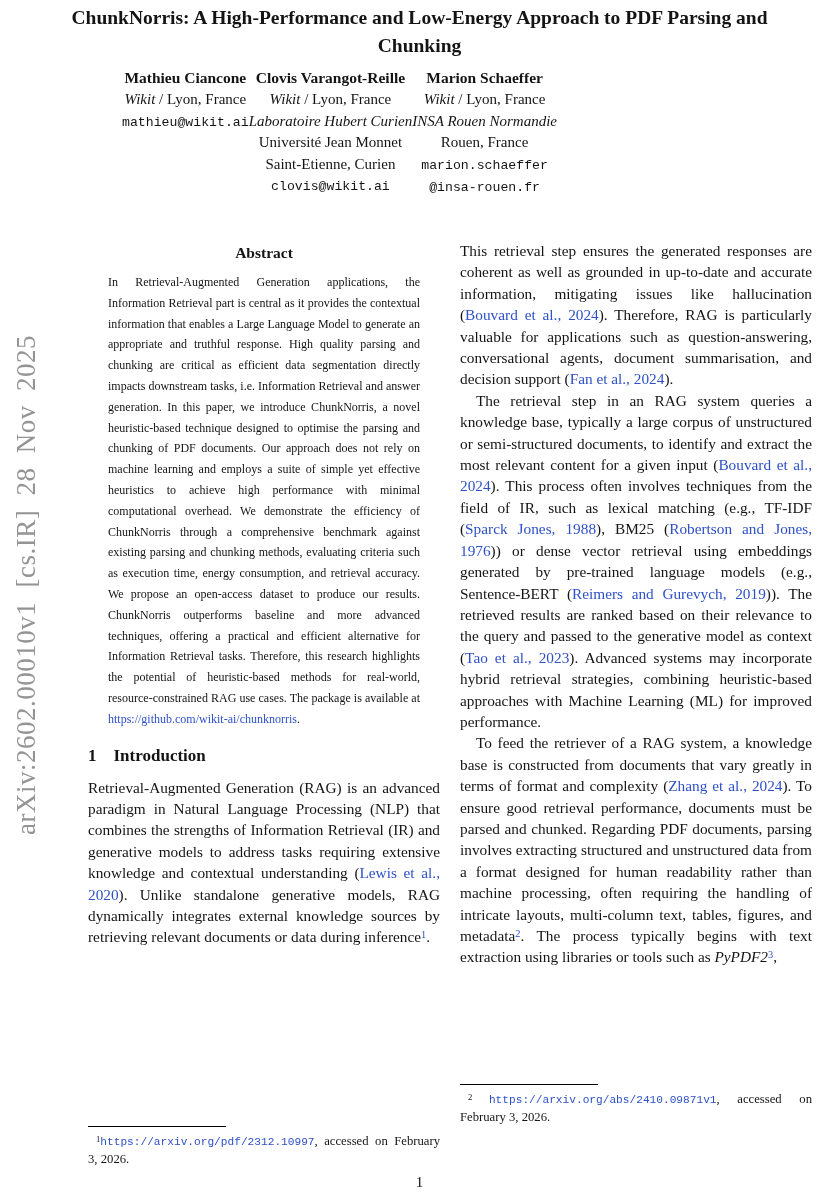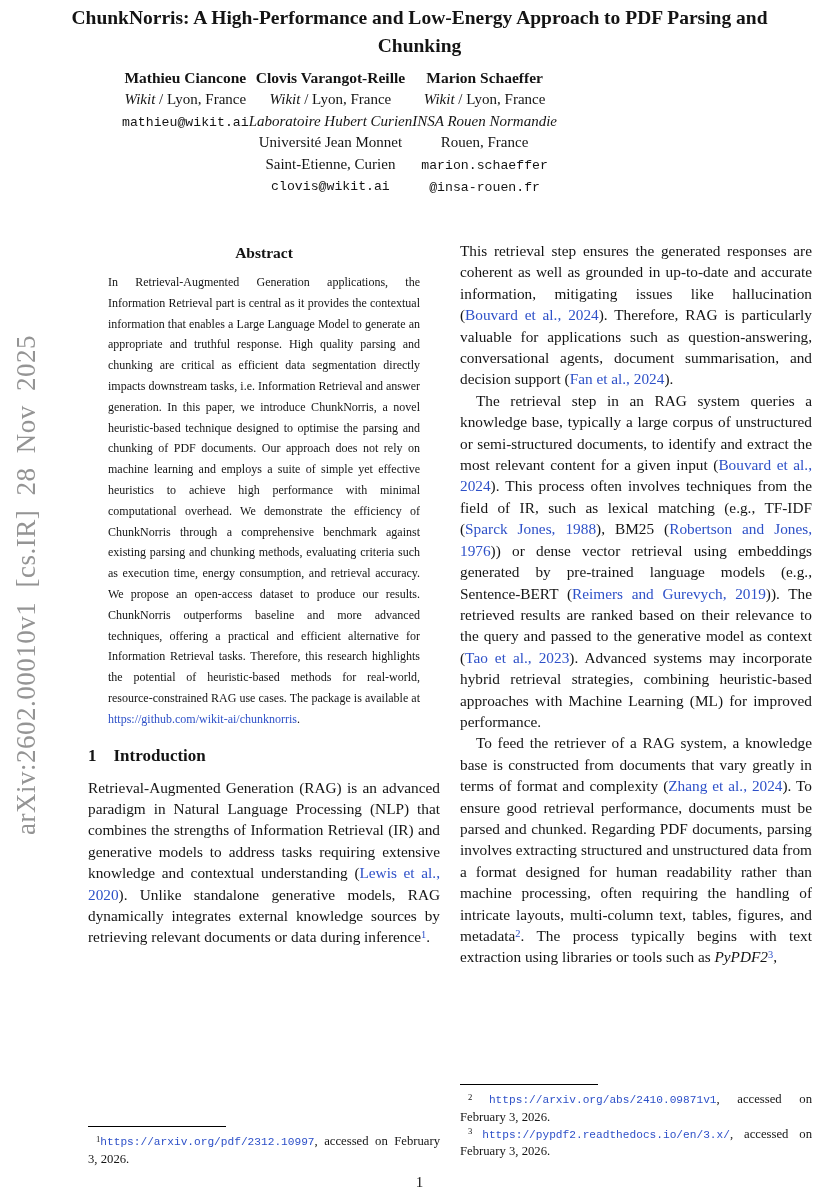--- a/index.html
+++ b/index.html
@@ -123,18 +123,17 @@
   </div>
 
   <div class="fn-block fn-left">
     <div class="fn-rule"></div>
     <p class="footnote"><span class="sup">1</span><span class="mono link">https://arxiv.org/pdf/2312.10997</span><span>, accessed on February 3, 2026.</span></p>
   </div>
 
   <div class="fn-block fn-right">
     <div class="fn-rule"></div>
     <p class="footnote"><span class="sup">2 </span><span class="mono link">https://arxiv.org/abs/2410.09871v1</span><span>, accessed on February 3, 2026.</span></p>
-    <p class="footnote"><span class="sup">3 </span><span class="mono link">https://pypdf2.readthedocs.io/en/3.x/</span><span>, accessed on February 3, 2026.</span></p>
   </div>
 
   <div class="page-number">1</div>
 
 </div>
 
 </body></html>

